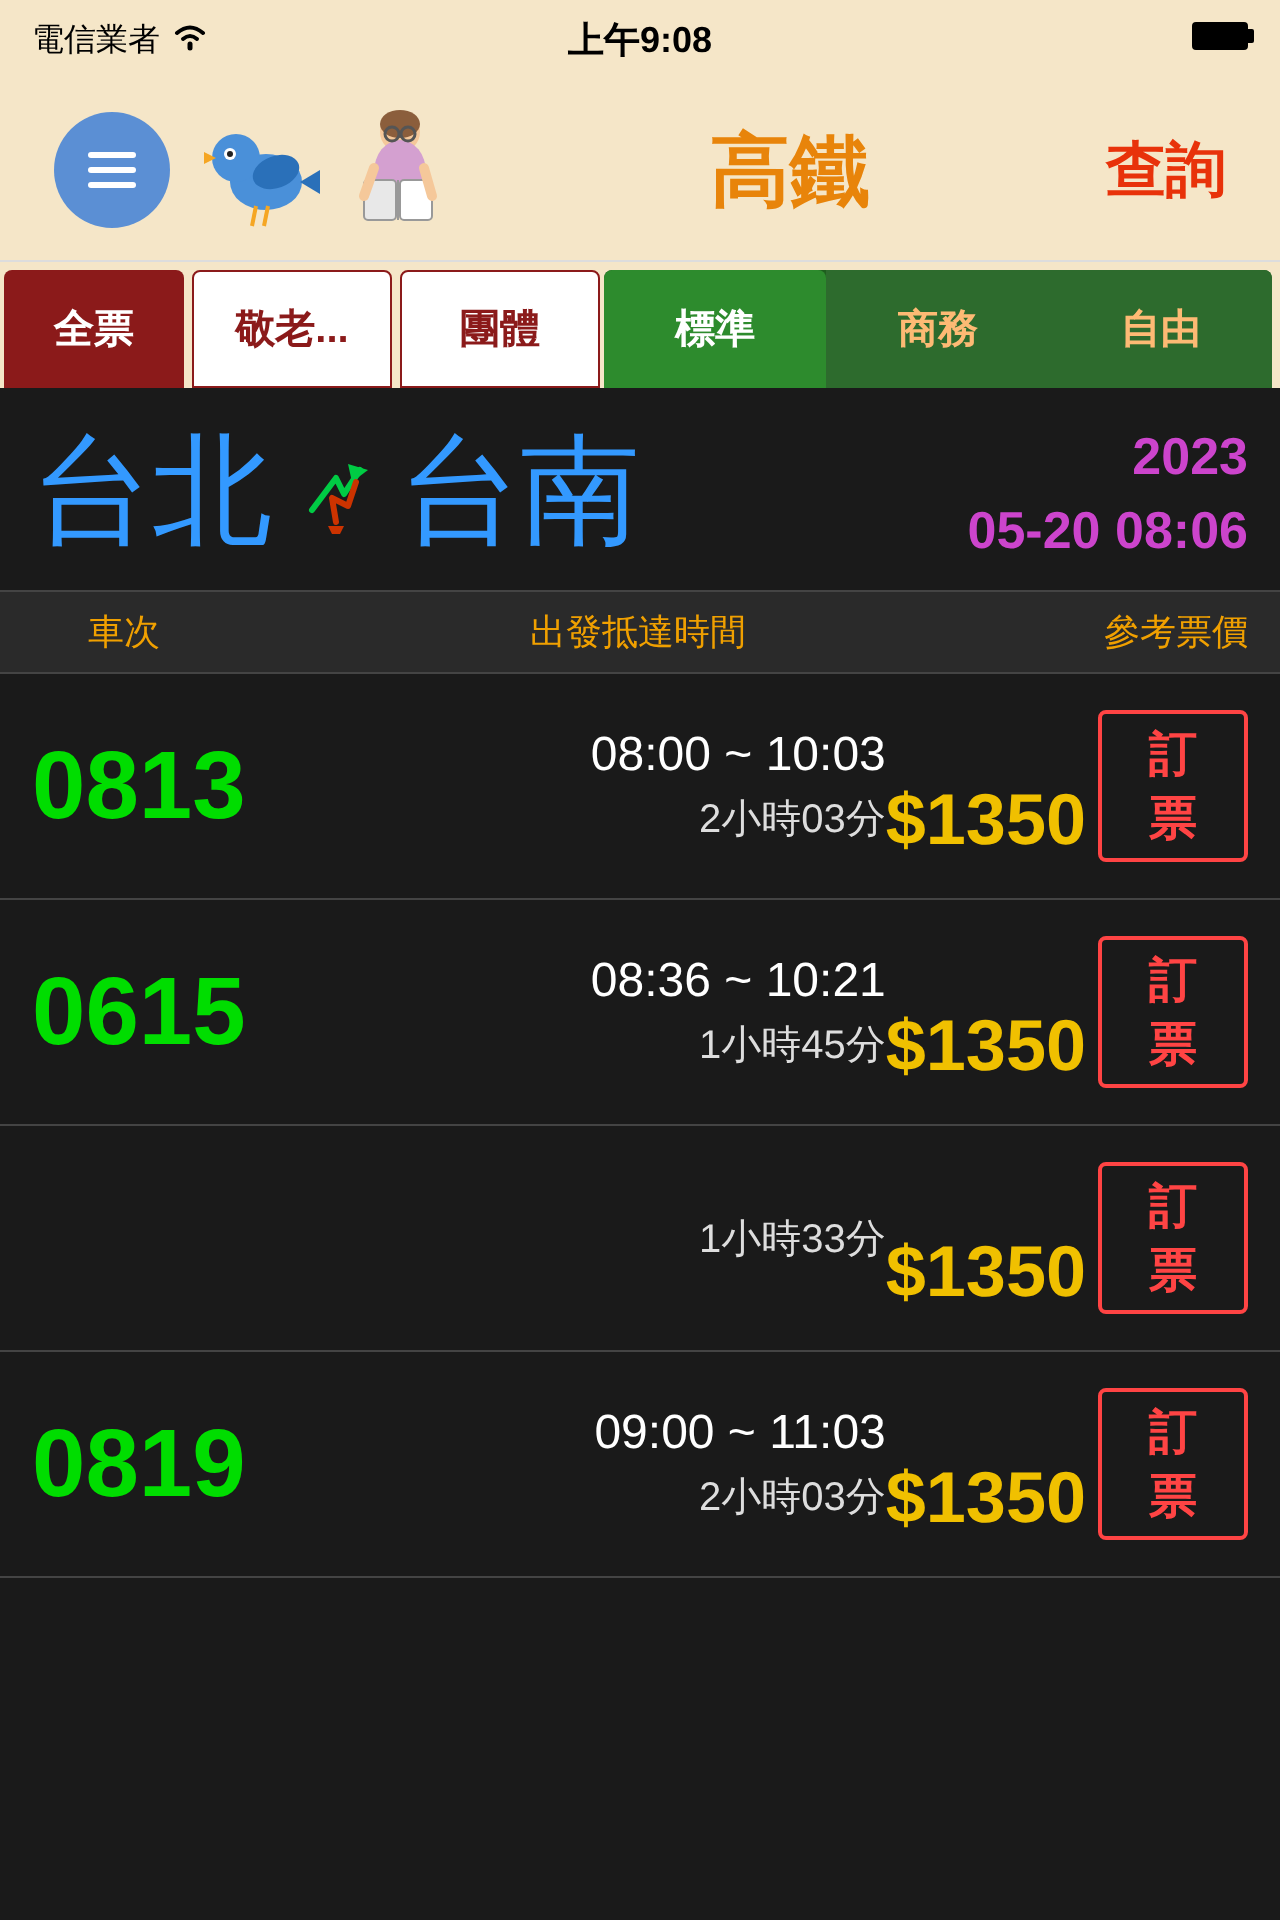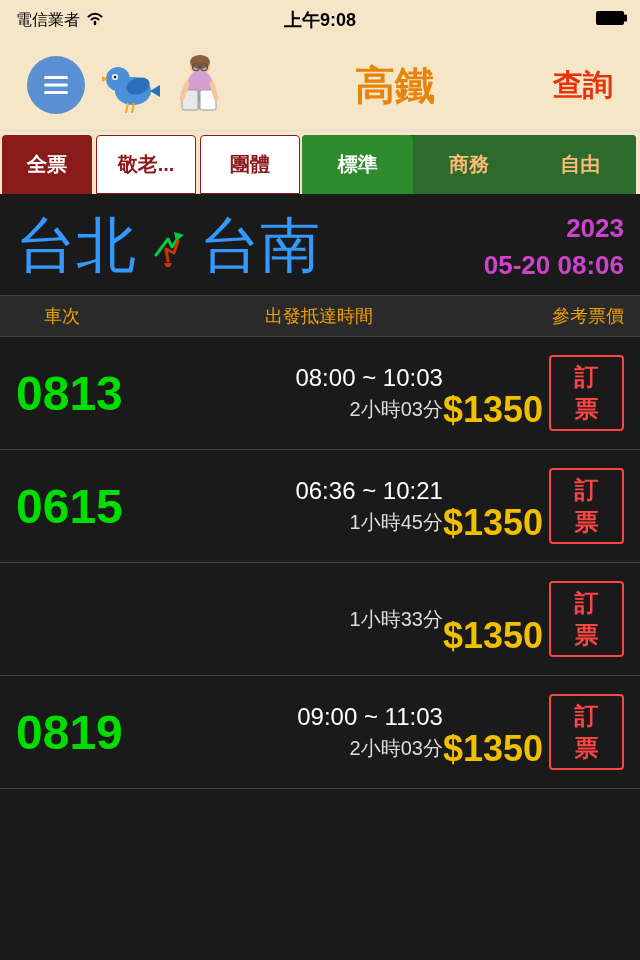--- a/index.html
+++ b/index.html
@@ -399,21 +399,21 @@
       <div class="duration">2小時03分</div>
     </div>
     <div class="train-price-col">
       <div class="price-label">$1350</div>
       <div class="book-btn">訂票</div>
     </div>
   </div>
     <div class="train-row">
     <div class="train-number">0615</div>
     <div class="train-times">
-      <div class="time-range">06:36 ~ 10:21</div>
+      <div class="time-range">08:36 ~ 10:21</div>
       <div class="duration">1小時45分</div>
     </div>
     <div class="train-price-col">
       <div class="price-label">$1350</div>
       <div class="book-btn">訂票</div>
     </div>
   </div>
     <div class="train-row">
     <div class="train-times">
       <div class="duration">1小時33分</div>

